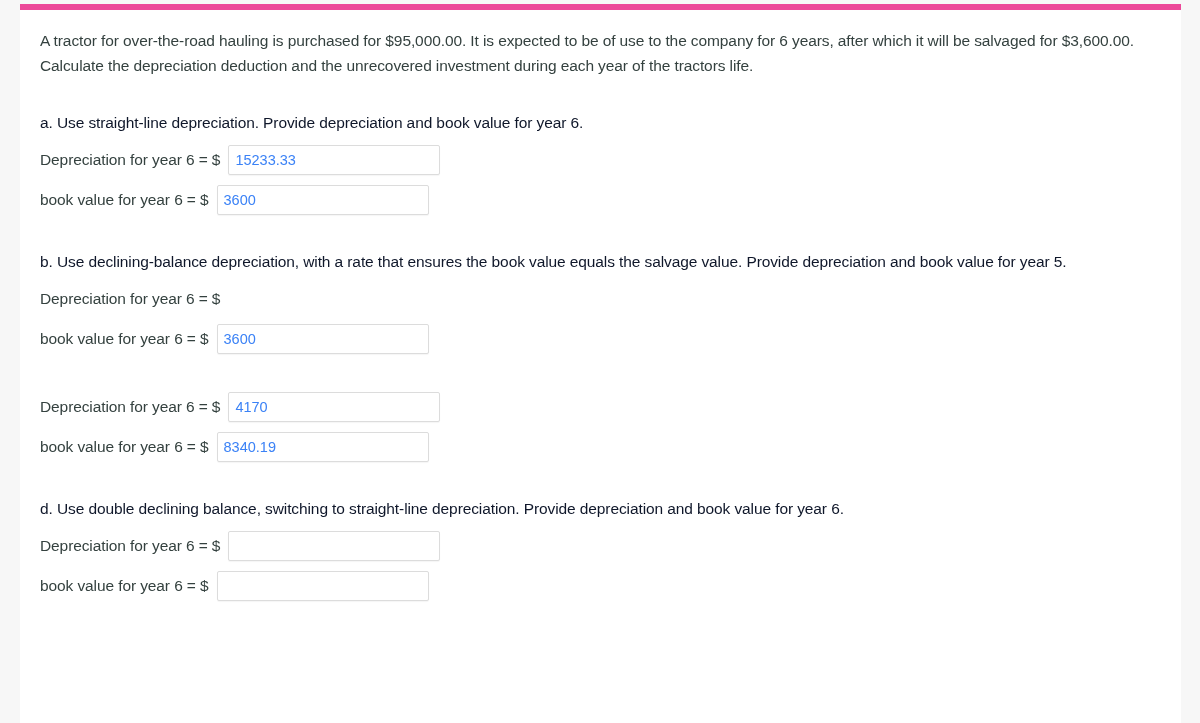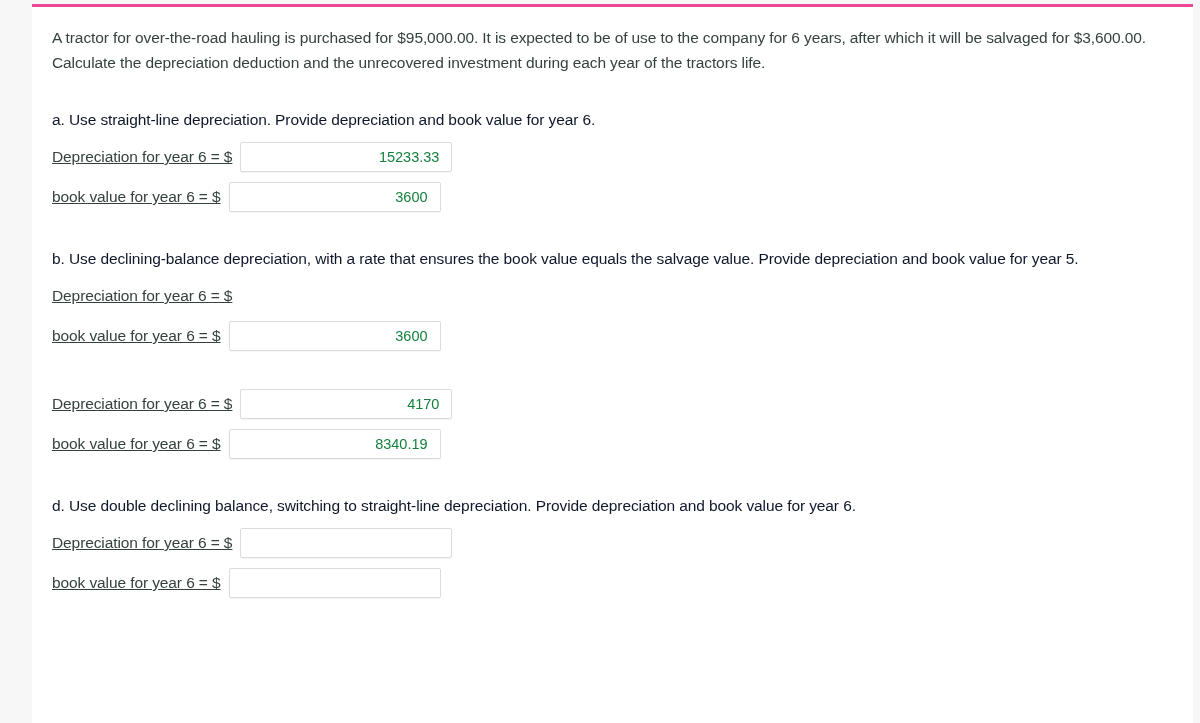--- a/index.html
+++ b/index.html
@@ -9,26 +9,26 @@
   }
   body {
     width: 1200px;
     height: 723px;
     background: #f7f7f7;
     font-family: "Liberation Sans", sans-serif;
     overflow: hidden;
   }
   .page {
     position: absolute;
-    left: 32px;
+    left: 20px;
     top: 4px;
     width: 1161px;
     height: 719px;
     background: #ffffff;
-    border-top: 3px solid #ec4899;
+    border-top: 6px solid #ec4899;
     box-sizing: border-box;
     overflow: hidden;
   }
   .content {
     padding: 18px 18px 0 20px;
   }
   .intro {
     font-size: 15.5px;
     line-height: 25px;
     color: #34413f;
@@ -55,33 +55,32 @@
     align-items: center;
     height: 38px;
     margin-top: 2px;
   }
   .field-label {
     font-size: 15.5px;
     color: #34413f;
     letter-spacing: -0.1px;
     white-space: nowrap;
     padding-right: 8px;
-    text-decoration: underline;
   }
   .answer-input {
     height: 30px;
     border: 1px solid #dcdcdc;
     border-radius: 2px;
     background: #ffffff;
     box-shadow: 0 1px 1px rgba(0,0,0,0.045);
     box-sizing: border-box;
     font-family: "Liberation Sans", sans-serif;
     font-size: 14.5px;
-    color: #15803d;
-    text-align: right;
+    color: #3b82f6;
+    text-align: left;
     padding: 0 12px 0 6px;
     outline: none;
   }
   .w-depr { width: 212px; }
   .w-book { width: 212px; }
 </style>
 </head>
 <body>
 
 <div class="page">

